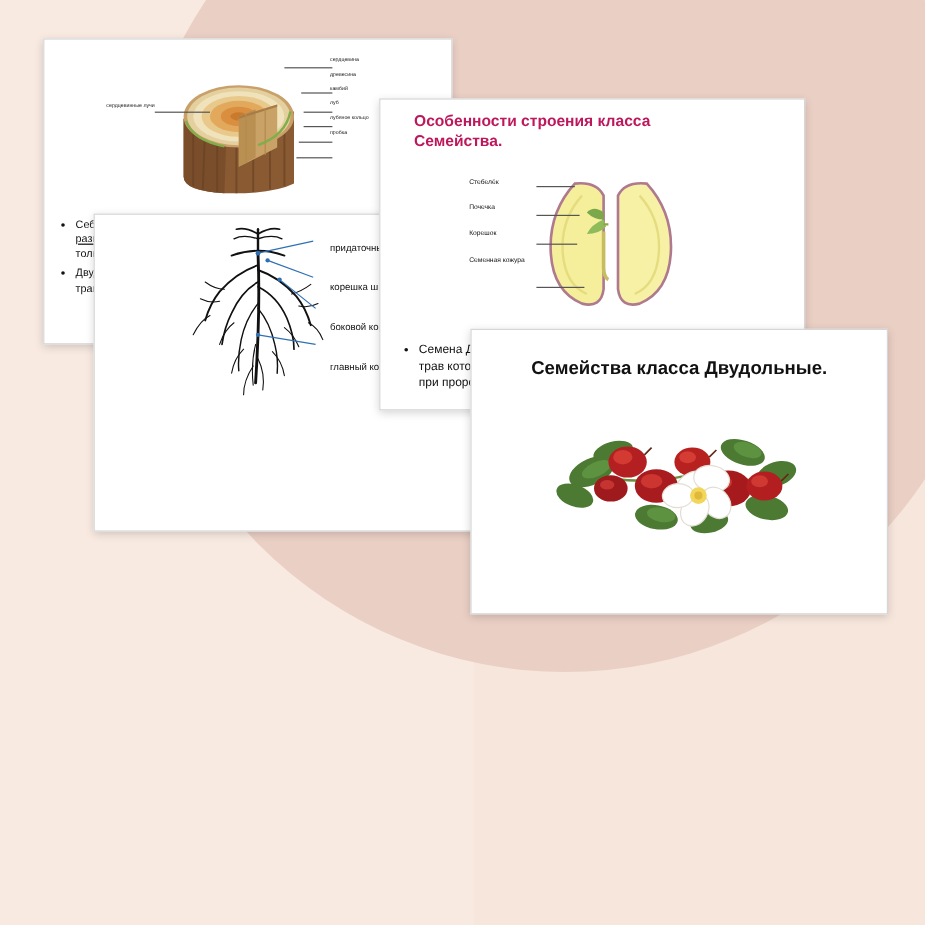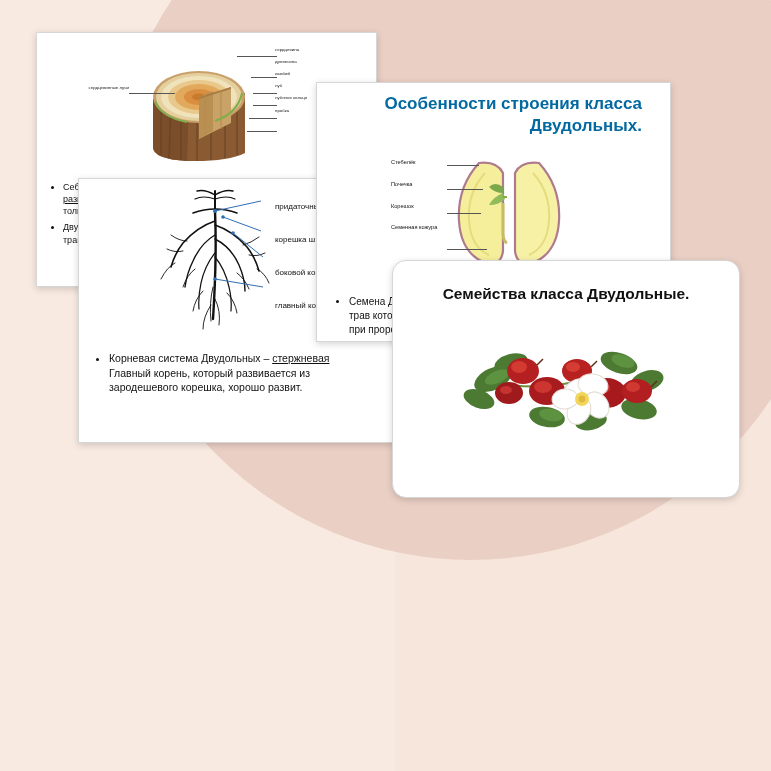--- a/index.html
+++ b/index.html
@@ -130,24 +130,24 @@
 
   
   #slide-seed {
     left: 316px;
     top: 82px;
     width: 355px;
     height: 260px;
     z-index: 4;
   }
   .seed-title {
-    text-align: right;
-    font-size: 17px;
+    text-align: left;
+    font-size: 13px;
     font-weight: bold;
-    color: #0369a1;
+    color: #be185d;
     padding: 10px 28px 0 28px;
     line-height: 1.3;
   }
   .seed-figure {
     position: relative;
     height: 150px;
     margin-top: 6px;
   }
   .seed-img {
     position: absolute;
@@ -171,25 +171,24 @@
     padding: 2px 18px 0 18px;
     font-size: 10px;
     color: #111;
     line-height: 1.4;
   }
   .seed-text ul { margin: 0; padding-left: 14px; }
 
   
   #slide-family {
     left: 392px;
-    top: 260px;
+    top: 274px;
     width: 348px;
     height: 238px;
     z-index: 5;
-    border-radius: 14px;
   }
   .family-title {
     text-align: center;
     font-size: 15.5px;
     font-weight: bold;
     color: #111;
     padding: 24px 16px 0 16px;
   }
   .family-img-wrap {
     margin-top: 16px;
@@ -273,21 +272,21 @@
         <span>Двуд</span><br>
         <span>трав</span>
       </li>
     </ul>
   </div>
 </div>
 
 <div class="slide" id="slide-seed">
   <div class="seed-title">
     <div>Особенности строения класса</div>
-    <div>Двудольных.</div>
+    <div>Семейства.</div>
   </div>
 
   <div class="seed-figure">
     <svg class="seed-img" viewBox="0 0 128 128">
 
       <path d="M34 16 Q12 40 14 74 Q16 106 40 116 Q56 120 58 104 L58 26 Q52 14 34 16 Z" fill="#f5ee9a" stroke="#b07a8e" stroke-width="2.2"></path>
 
       <path d="M94 16 Q116 40 114 74 Q112 106 88 116 Q72 120 70 104 L70 26 Q76 14 94 16 Z" fill="#f7f1a6" stroke="#b07a8e" stroke-width="2.2"></path>
 
       <path d="M40 26 Q22 46 24 74 Q26 100 44 108" fill="none" stroke="#e5dc80" stroke-width="2"></path>
@@ -376,29 +375,20 @@
     </svg>
 
     <div class="root-labels">
       <div>придаточные</div>
       <div>корешка ш</div>
       <div>боковой кор</div>
       <div>главный кор</div>
     </div>
   </div>
 
-  <div class="root-text">
-    <ul>
-      <li>
-        <span>Корневая система Двудольных – </span><span class="u">стержневая</span><br>
-        <span>Главный корень, который развивается из</span><br>
-        <span>зародешевого корешка, хорошо развит.</span>
-      </li>
-    </ul>
-  </div>
 </div>
 
 <div class="slide" id="slide-family">
   <div class="family-title">Семейства класса Двудольные.</div>
   <div class="family-img-wrap">
     <svg width="230" height="128" viewBox="0 0 230 128">
 
       <g fill="#4c7a33">
         <ellipse cx="42" cy="60" rx="20" ry="11" transform="rotate(-25 42 60)"></ellipse>
         <ellipse cx="60" cy="44" rx="17" ry="9" transform="rotate(-15 60 44)"></ellipse>

